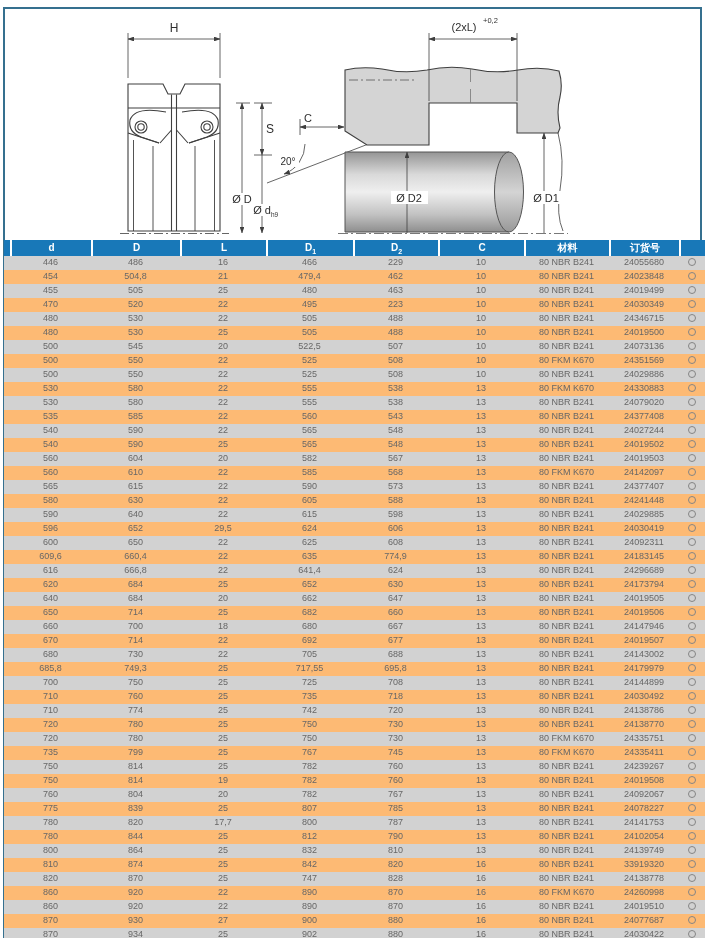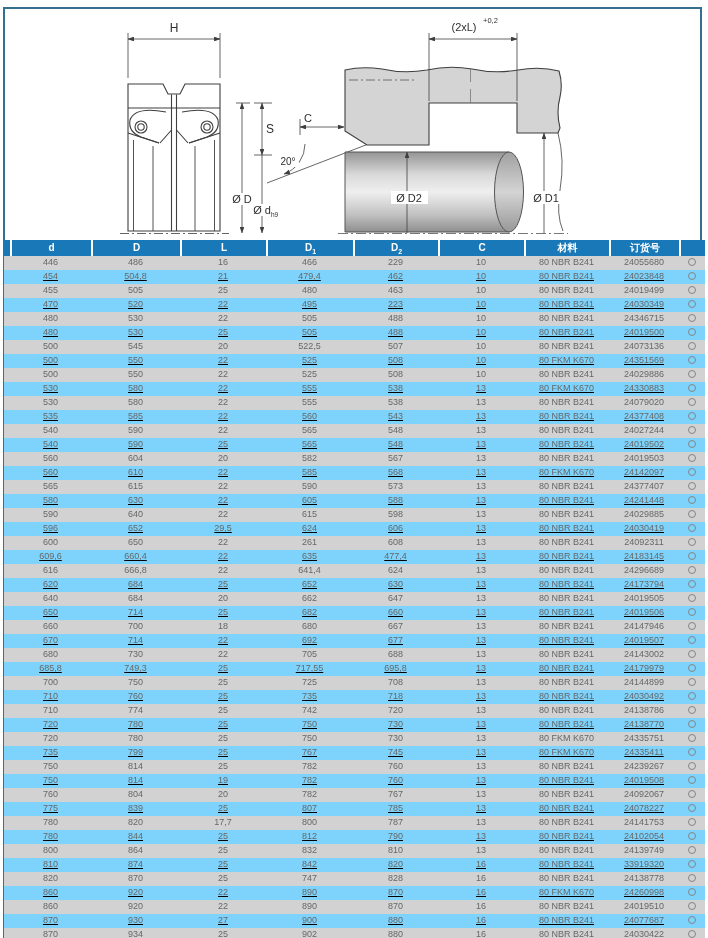--- a/index.html
+++ b/index.html
@@ -31,21 +31,21 @@
     background:var(--header-bg,#1878b8);
     color:var(--header-text,#fff);
     font-size:10px;font-weight:bold;
     height:16px;line-height:16px;text-align:center;
     box-sizing:border-box;
   }
   #thead .th + .th{border-left:2px solid #fff;}
   #thead sub{font-size:7px;font-weight:bold;}
   .tr{height:14px;}
   .tr.odd{background:var(--stripe,#d2d2d2);}
-  .tr.even{background:#7dd3fc;text-decoration:underline;}
+  .tr.even{background:#fdba74;}
   .td{
     font-size:9px;color:var(--body-text,#676767);
     line-height:13.37px;height:13.37px;text-align:center;
     white-space:nowrap;overflow:hidden;
   }
   .circle{
     display:inline-block;width:6px;height:6px;border-radius:50%;
     border:1px solid #858585;vertical-align:middle;margin-top:-2px;background:transparent;
   }
 </style>
@@ -406,34 +406,34 @@
           <div class="td">13</div>
           <div class="td">80 NBR B241</div>
           <div class="td">24030419</div>
           <div class="td"><span class="circle" title="○"></span></div>
         </div>
         <div class="grid-row tr odd">
           <div class="td"></div>
           <div class="td">600</div>
           <div class="td">650</div>
           <div class="td">22</div>
-          <div class="td">261</div>
+          <div class="td">625</div>
           <div class="td">608</div>
           <div class="td">13</div>
           <div class="td">80 NBR B241</div>
           <div class="td">24092311</div>
           <div class="td"><span class="circle" title="○"></span></div>
         </div>
         <div class="grid-row tr even">
           <div class="td"></div>
           <div class="td">609,6</div>
           <div class="td">660,4</div>
           <div class="td">22</div>
           <div class="td">635</div>
-          <div class="td">477,4</div>
+          <div class="td">774,9</div>
           <div class="td">13</div>
           <div class="td">80 NBR B241</div>
           <div class="td">24183145</div>
           <div class="td"><span class="circle" title="○"></span></div>
         </div>
         <div class="grid-row tr odd">
           <div class="td"></div>
           <div class="td">616</div>
           <div class="td">666,8</div>
           <div class="td">22</div>

